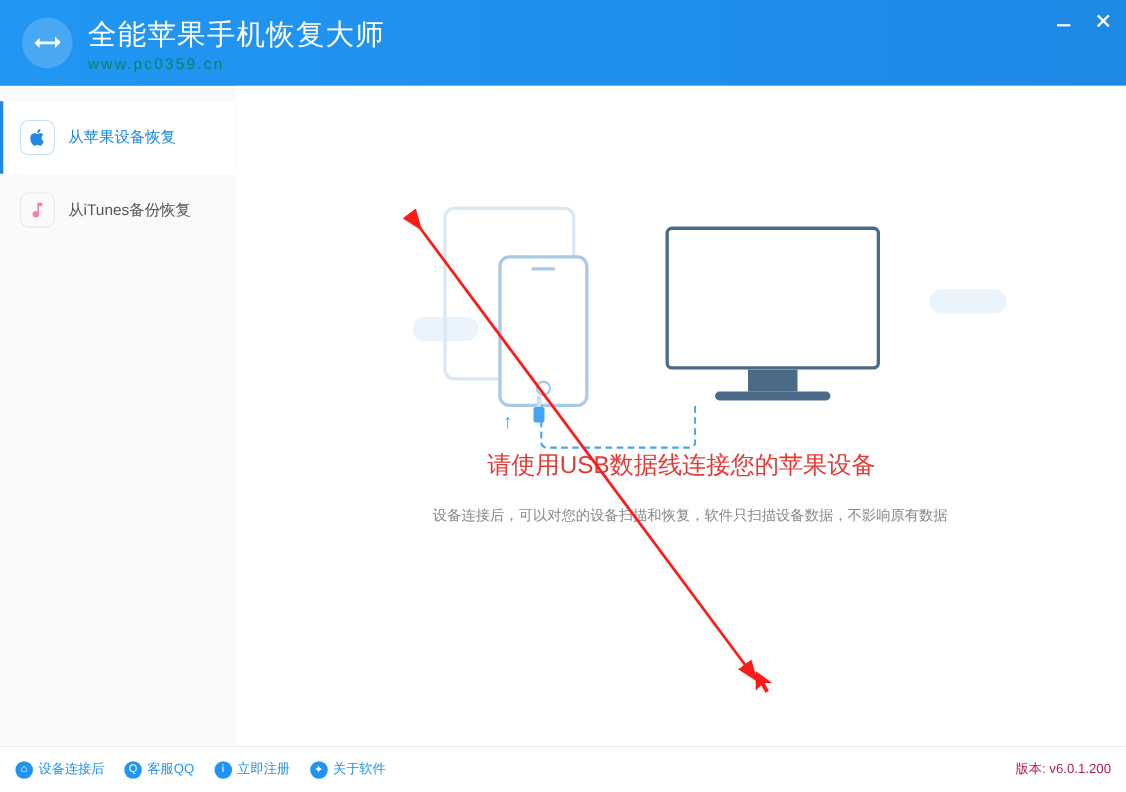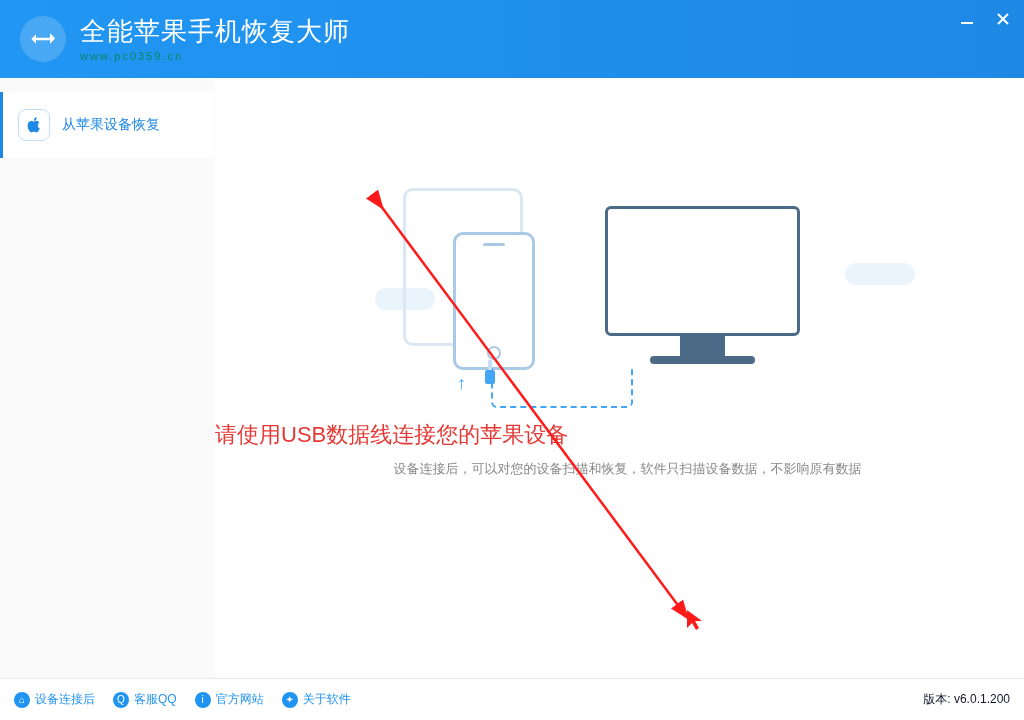--- a/index.html
+++ b/index.html
@@ -30,21 +30,21 @@
   .app-title {
     color: #fff;
     font-size: 26px;
     font-weight: 400;
     letter-spacing: 1px;
     margin-top: -15px;
   }
   .app-subtitle{
     position:absolute;
     left: 80px; top: 50px;
-    font-size: 11px;
+    font-size: 14px;
     letter-spacing: 2px;
     color: rgba(0,120,0,0.6);
   }
   .win-controls {
     position: absolute;
     right: 8px; top: 6px;
     display: flex;
     gap: 10px;
   }
   .win-btn {
@@ -162,21 +162,22 @@
     position:absolute; left:110px; top:182px;
     width: 10px; height:14px; background:#42a5f5;
     border-radius:2px;
   }
   .plug::before { content:''; position:absolute; top:-10px; left:3px; width:4px; height:10px; background:#c7dff6;}
   .arrow-up {
     position:absolute; left:82px; top:185px;
     color:#42a5f5; font-size:18px; font-weight:bold;
   }
   .msg-big {
-    position:absolute; top: 342px; left:0; right:0;
+    position:absolute; top: 330px; left:0; right:0;
+    text-align:center;
     color:#e53935; font-size:22px;
   }
   .msg-small {
     position:absolute; top: 382px; left:16px; right:0;
     text-align:center;
     font-size:13px; color:#888;
   }
   .overlay-arrow {
     position:absolute;
     left: 150px; top: 90px;
@@ -199,21 +200,21 @@
   .footer-link {
     display:inline-flex; align-items:center;
     margin-right: 18px; cursor:pointer; gap:5px;
   }
   .footer-link .circ{
     width:16px; height:16px; border-radius:50%;
     background:#2094f3; display:inline-flex;
     align-items:center; justify-content:center; color:#fff; font-size:10px;
   }
   .footer-version{
-    margin-left:auto; color:#0f172a;
+    margin-left:auto; color:#be185d;
   }
 </style>
 </head>
 <body>
 
 <div class="titlebar">
   <span class="app-logo">
     <svg width="28" height="28" viewBox="0 0 24 24" fill="#fff">
         <path d="M2 12l4-4v3h8v2H6v3l-4-4zm20 0l-4 4v-3h-8v-2h8V7l4 4z"></path>
       </svg>
@@ -239,20 +240,28 @@
 
 <div class="content">
   <div class="sidebar">
     <div class="side-item active">
       <span class="side-icon">
         <svg width="18" height="18" viewBox="0 0 24 24" fill="#1e88e5">
             <path d="M17.05 12.54c-.03-2.53 2.07-3.75 2.16-3.81-1.18-1.73-3.02-1.97-3.67-1.99-1.56-.16-3.05.92-3.84.92-.79 0-2.01-.9-3.31-.87-1.7.03-3.27.99-4.15 2.51-1.77 3.07-.45 7.62 1.27 10.11.84 1.22 1.85 2.59 3.16 2.54 1.27-.05 1.75-.82 3.28-.82 1.53 0 1.96.82 3.3.8 1.36-.03 2.23-1.24 3.06-2.47.97-1.42 1.37-2.79 1.39-2.86-.03-.01-2.66-1.02-2.69-4.06M14.68 4.9c.7-.84 1.17-2.02 1.04-3.19-1 .04-2.22.67-2.94 1.51-.65.75-1.21 1.94-1.06 3.09 1.12.09 2.27-.57 2.96-1.41"></path>
           </svg>
       </span>
       <span>从苹果设备恢复</span>
+    </div>
+    <div class="side-item">
+      <span class="side-icon">
+        <svg width="18" height="18" viewBox="0 0 24 24" fill="#ff7aa8">
+            <path d="M12 3v10.55A4 4 0 1 0 14 17V7h4V3h-6z"></path>
+          </svg>
+      </span>
+      <span>从iTunes备份恢复</span>
     </div>
   </div>
 
   <div class="main">
     <div class="illus">
       <div class="cloud-bar cloud1"></div>
       <div class="cloud-bar cloud2"></div>
       <div class="tablet"></div>
       <div class="phone"></div>
       <div class="monitor"></div>
@@ -283,20 +292,20 @@
   <span class="footer-link">
     <span class="circ">⌂</span>
     <span>设备连接后</span>
   </span>
   <span class="footer-link">
     <span class="circ">Q</span>
     <span>客服QQ</span>
   </span>
   <span class="footer-link">
     <span class="circ">i</span>
-    <span>官方网站</span>
+    <span>立即注册</span>
   </span>
   <span class="footer-link">
     <span class="circ">✦</span>
     <span>关于软件</span>
   </span>
   <span class="footer-version">版本: v6.0.1.200</span>
 </div>
 
 </body></html>

